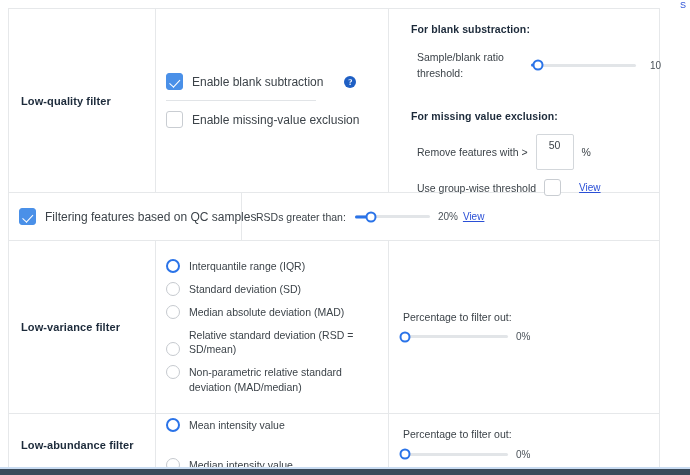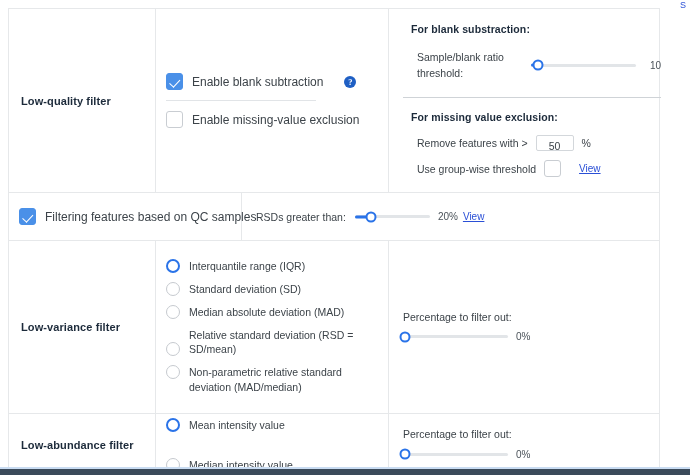--- a/index.html
+++ b/index.html
@@ -242,21 +242,21 @@
   .field-label {
     font-size: 10.5px;
     color: #3c4349;
   }
   .field-label.two-line {
     line-height: 16px;
     width: 100px;
   }
   .num-input {
     width: 38px;
-    height: 16px;
+    height: 36px;
     border: 1px solid #d3d7db;
     border-radius: 2px;
     background: #fff;
     font-size: 10.5px;
     color: #3c4349;
     text-align: center;
     line-height: 20px;
     box-sizing: border-box;
     margin: 0 8px;
   }

